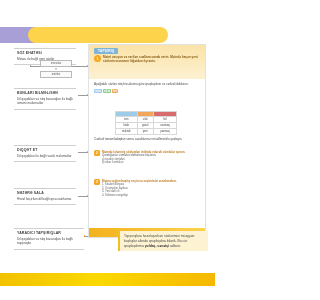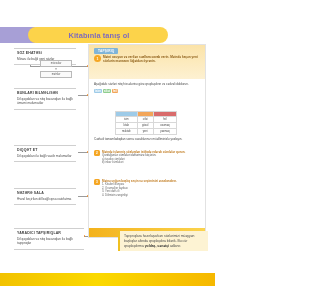--- a/index.html
+++ b/index.html
@@ -146,21 +146,20 @@
     position:absolute;left:0;bottom:14px;width:100%;height:13px;
     background:linear-gradient(90deg,#f2c200 0%,#fbd900 45%,#f6b800 100%);
   }
 </style>
 </head>
 <body>
 
 <div id="top-banner">
   <div id="banner-purple"></div>
   <div id="banner-yellow"></div>
-  <div id="banner-title">Kitabınla tanış ol</div>
 </div>
 
 <div class="conn" style="left:30px;top:66px;width:58px;height:.5px;"></div>
 <div class="conn" style="left:30px;top:60px;width:.5px;height:7px;"></div>
 <div class="conn-dot" style="left:87px;top:65px;"></div>
 
 <div class="conn" style="left:78px;top:95px;width:10px;height:.5px;"></div>
 <div class="conn-dot" style="left:87px;top:94px;"></div>
 
 <div class="conn" style="left:78px;top:152px;width:10px;height:.5px;"></div>

